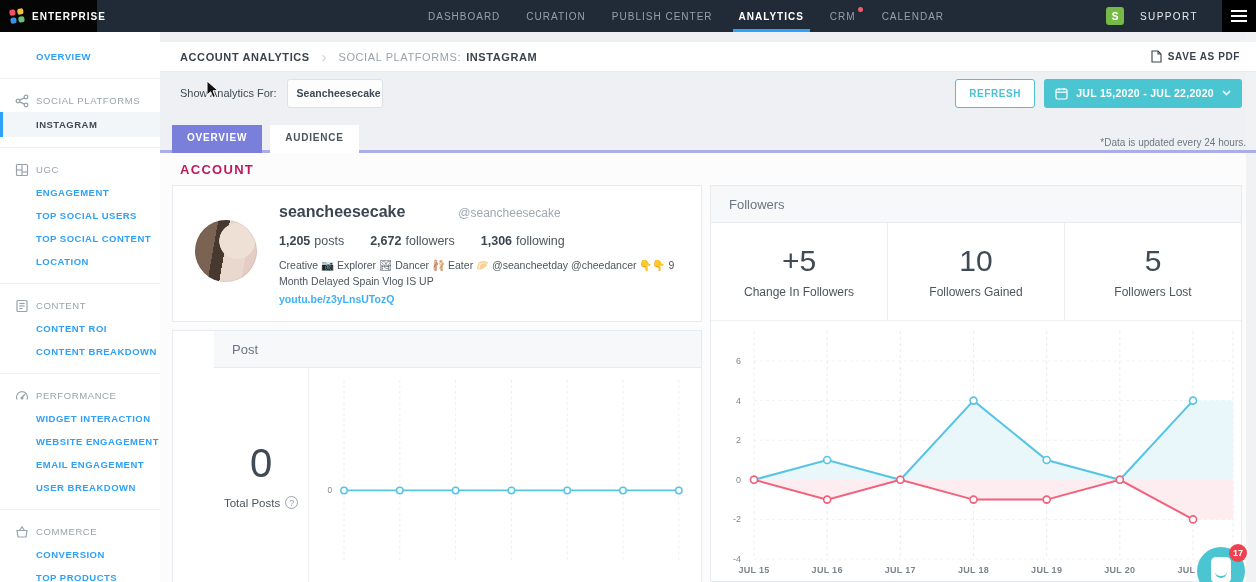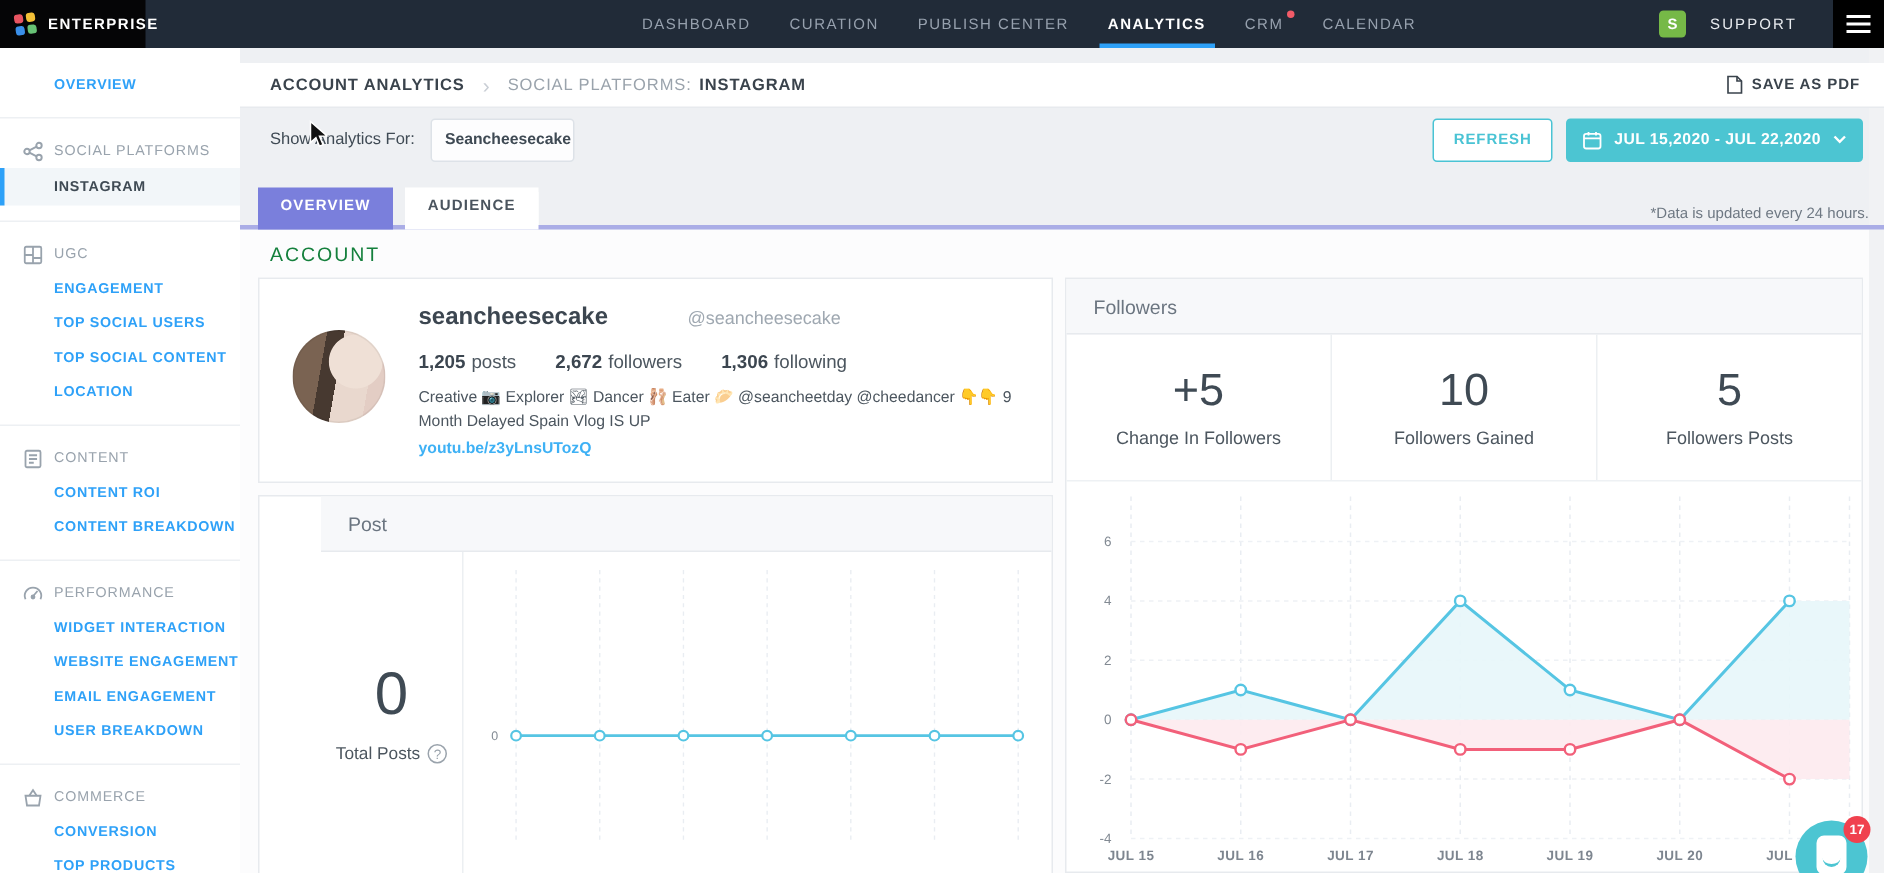--- a/index.html
+++ b/index.html
@@ -56,21 +56,21 @@
   
   .tabs { position:absolute; left:172px; top:125px; height:25px; display:flex; gap:8px; z-index:7; }
   .tab { height:25px; padding:0 15px; display:flex; align-items:center; font-size:10px; font-weight:bold; letter-spacing:.8px; cursor:pointer; }
   .tab.active { background:#7a7fdc; color:#ffffff; box-shadow:0 3px 0 #7a7fdc; }
   .tab.inactive { background:#ffffff; color:#4a545e; box-shadow:0 3px 0 #ffffff; }
   .tab-line { position:absolute; left:160px; top:150px; width:1096px; height:3px; background:#aaade6; z-index:6; }
   .notice { position:absolute; right:10px; top:137px; font-size:10px; color:#6e7883; z-index:7; }
 
   
   .content-bg { position:absolute; left:160px; top:153px; width:1096px; height:429px; background:#fcfcfd; z-index:4; }
-  .section-heading { position:absolute; left:180px; top:162px; font-size:13px; font-weight:400; letter-spacing:1.3px; color:#15803d; z-index:7; }
+  .section-heading { position:absolute; left:180px; top:162px; font-size:13px; font-weight:700; letter-spacing:1.3px; color:#be185d; z-index:7; }
 
   .panel { background:#ffffff; border:1px solid #e7eaee; position:absolute; z-index:6; }
   .panel-head { height:37px; background:#f7f8fa; border-bottom:1px solid #e7eaee; display:flex; align-items:center; padding-left:18px; font-size:13px; color:#6b7580; }
 
   
   .account-card { left:172px; top:185px; width:530px; height:137px; }
   .avatar { position:absolute; left:22px; top:34px; width:62px; height:62px; border-radius:50%;
             background: radial-gradient(circle at 68% 34%, #efe0d6 0 30%, rgba(0,0,0,0) 31%),
                         linear-gradient(100deg, #7a6352 0 32%, #473930 32% 48%, #e9d8ce 48% 78%, #e3cdc4 78%);
             box-shadow: inset 0 0 0 1px rgba(0,0,0,.06); }
@@ -316,21 +316,21 @@
       <div class="fstat">
         <span class="val">+5</span>
         <span class="lab">Change In Followers</span>
       </div>
       <div class="fstat">
         <span class="val">10</span>
         <span class="lab">Followers Gained</span>
       </div>
       <div class="fstat">
         <span class="val">5</span>
-        <span class="lab">Followers Posts</span>
+        <span class="lab">Followers Lost</span>
       </div>
     </div>
     <svg id="followers_chart" class="chart" width="530" height="260" viewBox="0 0 530 260">
         <line x1="43" y1="10" x2="43" y2="238" stroke="#e9edf2" stroke-width="1" stroke-dasharray="3,3"></line>
         <line x1="116.16666666666667" y1="10" x2="116.16666666666667" y2="238" stroke="#e9edf2" stroke-width="1" stroke-dasharray="3,3"></line>
         <line x1="189.33333333333334" y1="10" x2="189.33333333333334" y2="238" stroke="#e9edf2" stroke-width="1" stroke-dasharray="3,3"></line>
         <line x1="262.5" y1="10" x2="262.5" y2="238" stroke="#e9edf2" stroke-width="1" stroke-dasharray="3,3"></line>
         <line x1="335.6666666666667" y1="10" x2="335.6666666666667" y2="238" stroke="#e9edf2" stroke-width="1" stroke-dasharray="3,3"></line>
         <line x1="408.8333333333333" y1="10" x2="408.8333333333333" y2="238" stroke="#e9edf2" stroke-width="1" stroke-dasharray="3,3"></line>
         <line x1="482" y1="10" x2="482" y2="238" stroke="#e9edf2" stroke-width="1" stroke-dasharray="3,3"></line>

